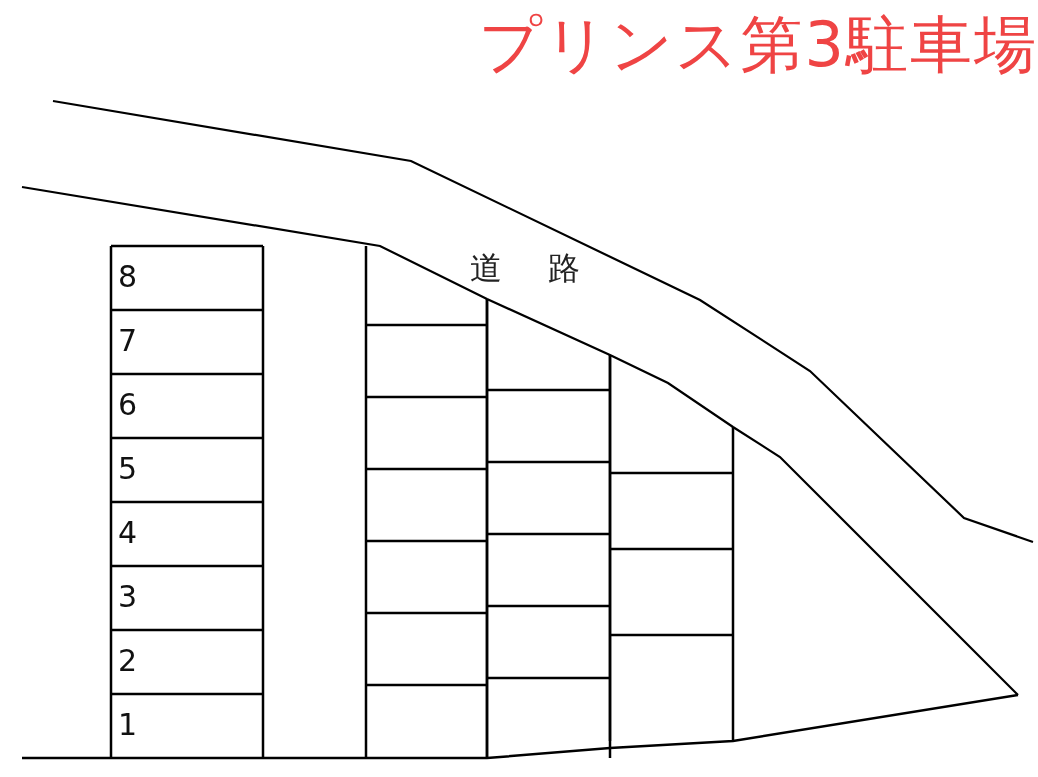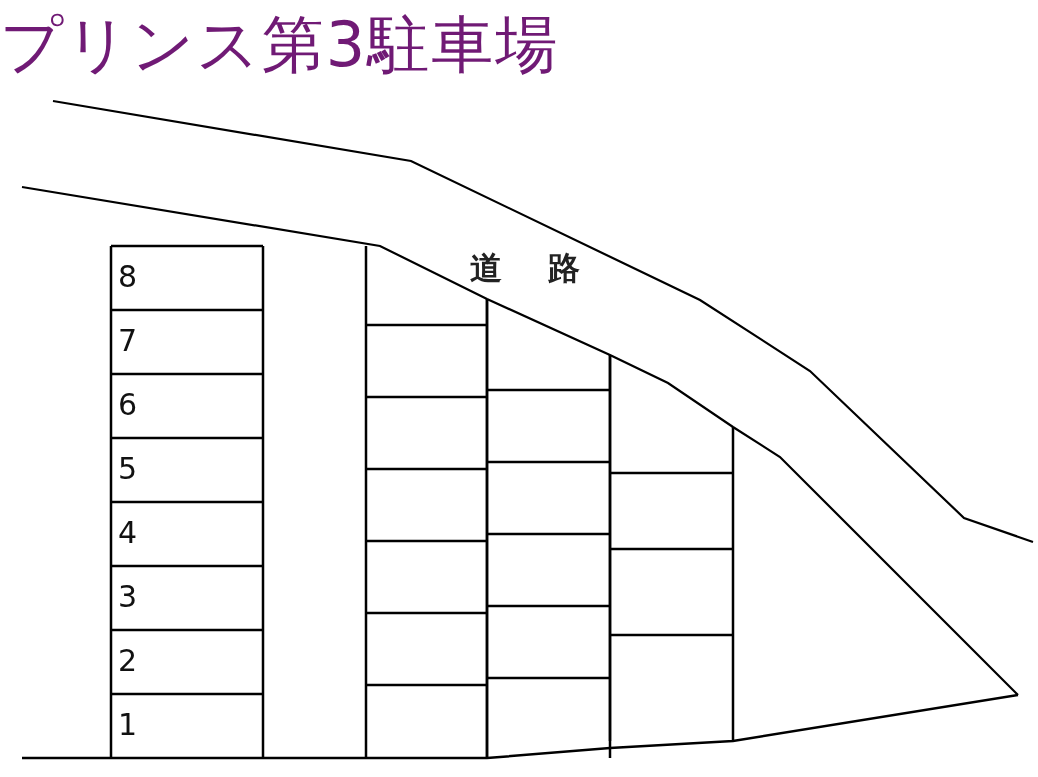--- a/index.html
+++ b/index.html
@@ -1,25 +1,25 @@
 <!DOCTYPE html>
 <html><head>
 <meta charset="utf-8">
 <style>
   html, body { margin: 0; padding: 0; background: #ffffff; }
   body { width: 1038px; height: 777px; position: relative; overflow: hidden; font-family: "DejaVu Sans", sans-serif; }
   .title {
     position: absolute; left: 0; top: 0; width: 1038px; height: 90px;
-    text-align: left; font-size: 62px; line-height: 90px; color: #701a75;
+    text-align: right; font-size: 62px; line-height: 90px; color: #ef4444;
     letter-spacing: 2px; font-weight: normal;
   }
   svg { position: absolute; left: 0; top: 0; }
   .road-label {
     position: absolute; left: 470px; top: 246px; font-size: 32px; color: #222;
-    letter-spacing: 46px; line-height: 44px; font-weight: bold;
+    letter-spacing: 46px; line-height: 44px;
   }
   .slot-num {
     position: absolute; font-size: 30px; color: #111; line-height: 34px;
     font-family: "DejaVu Sans", sans-serif;
   }
 </style>
 </head>
 <body>
 
 <div class="title">プリンス第3駐車場</div>

